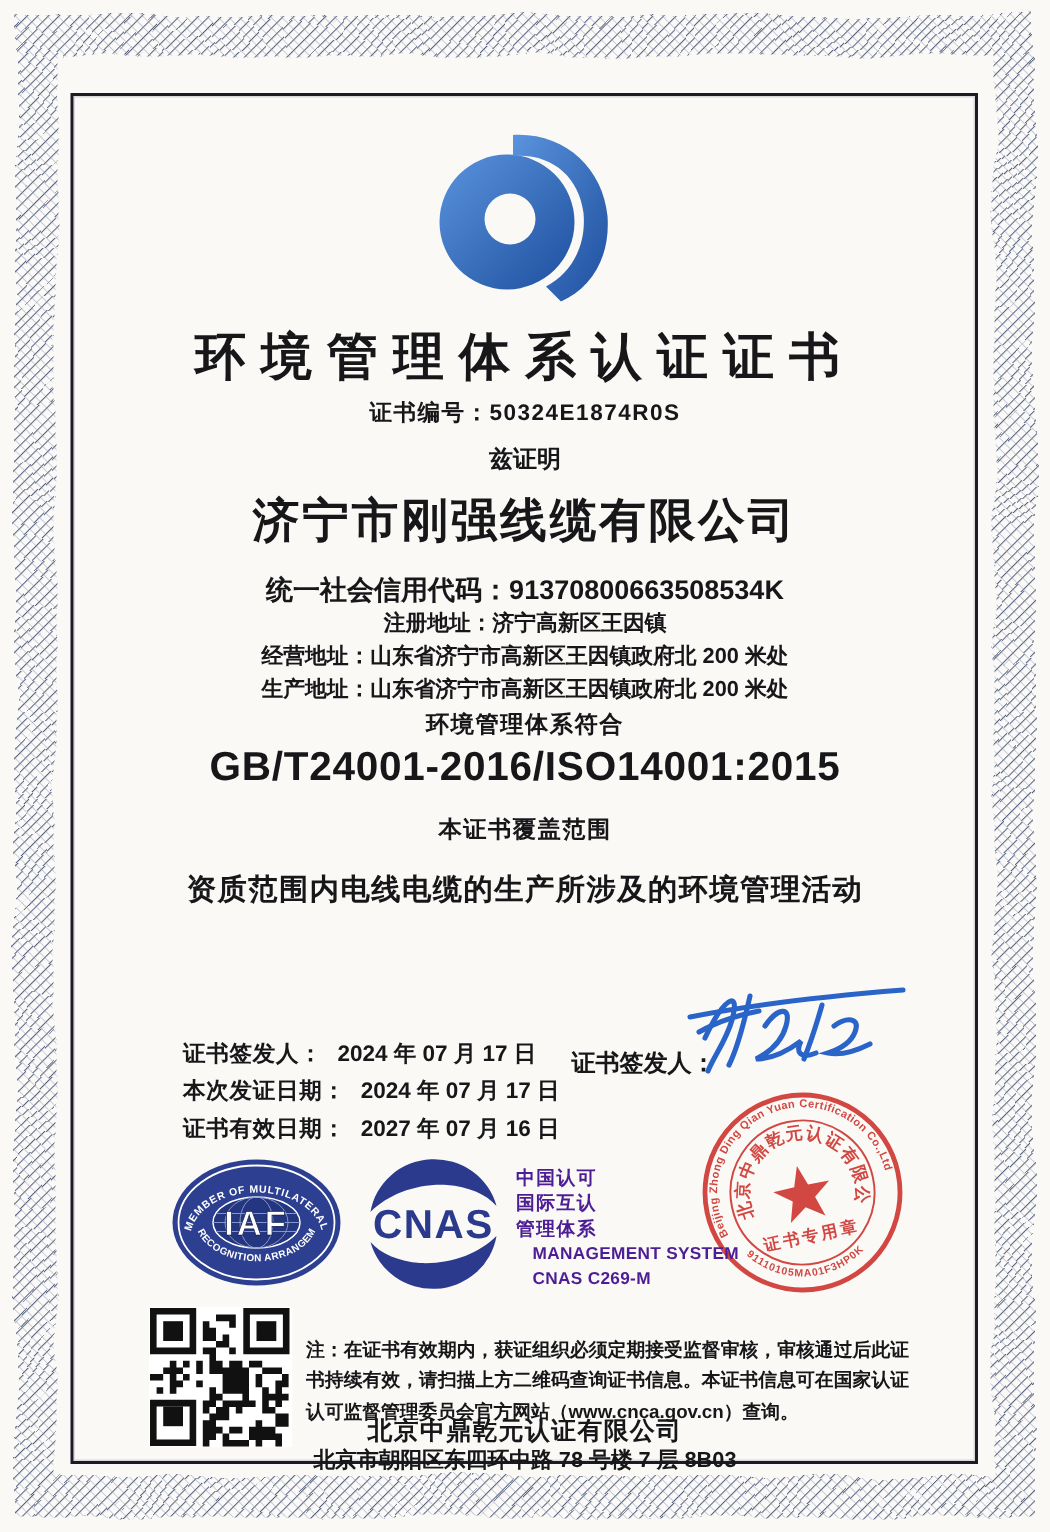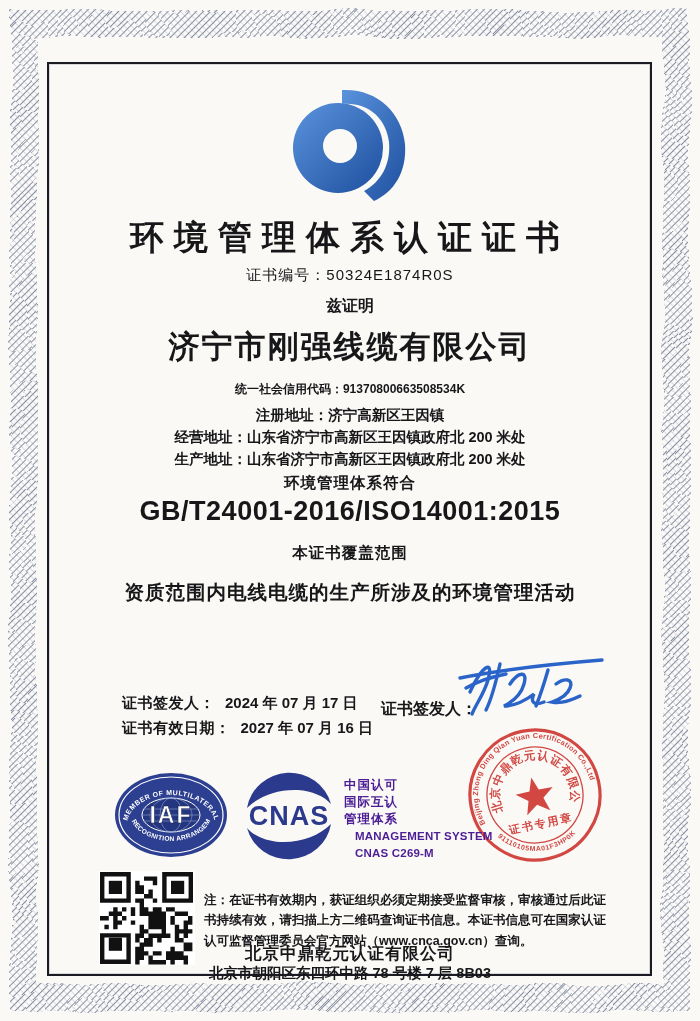--- a/index.html
+++ b/index.html
@@ -13,24 +13,24 @@
   .ctr{left:0;width:100%;text-align:center;}
   .border-svg{position:absolute;left:0;top:0;z-index:1;}
   .inner-frame{
     position:absolute;left:47px;top:62px;width:601px;height:910px;
     border:2.5px solid #1b1b24;z-index:2;background:transparent;
     box-shadow:inset 0 0 0 1px rgba(120,120,140,.25);
   }
   .content{position:absolute;inset:0;z-index:3;}
   .logo-svg{position:absolute;left:284px;top:86px;}
   .title{top:215px;font-size:34px;font-weight:700;letter-spacing:10px;}
-  .certno{top:266px;font-size:15px;font-weight:400;letter-spacing:1px;}
+  .certno{top:266px;font-size:15px;font-weight:700;letter-spacing:1px;}
   .hereby{top:296px;font-size:16px;font-weight:600;}
   .company{top:326px;font-size:31px;font-weight:700;letter-spacing:2px;}
-  .creditcode{top:381px;font-size:12px;font-weight:600;}
+  .creditcode{top:381px;font-size:18px;font-weight:600;}
   .addr1{top:406px;font-size:14.5px;font-weight:600;}
   .addr2{top:428px;font-size:14.5px;font-weight:600;}
   .addr3{top:450px;font-size:14.5px;font-weight:600;}
   .conform{top:473px;font-size:15.5px;font-weight:600;letter-spacing:1px;}
   .standard{top:496px;font-size:27px;font-weight:700;letter-spacing:.5px;}
   .scopelabel{top:543px;font-size:15.5px;font-weight:600;letter-spacing:1px;}
   .scope{top:579px;font-size:19.5px;font-weight:700;letter-spacing:1px;}
   .dates{left:122px;top:690px;}
   .drow{height:25px;line-height:25px;white-space:nowrap;}
   .dlabel{font-size:15px;font-weight:700;letter-spacing:.5px;}
@@ -114,20 +114,23 @@
 
     <div class="abs ctr scopelabel">本证书覆盖范围</div>
 
     <div class="abs ctr scope">资质范围内电线电缆的生产所涉及的环境管理活动</div>
 
     <div class="abs dates">
       <div class="drow">
         <span class="dlabel">证书签发人：</span><span class="dval">2024 年 07 月 17 日</span>
       </div>
       <div class="drow">
+        <span class="dlabel">本次发证日期：</span><span class="dval">2024 年 07 月 17 日</span>
+      </div>
+      <div class="drow">
         <span class="dlabel">证书有效日期：</span><span class="dval">2027 年 07 月 16 日</span>
       </div>
     </div>
 
     <div class="abs signer">证书签发人：</div>
 
     <svg class="sig-svg" width="155" height="80" viewBox="0 0 155 80">
       <g fill="none" stroke="#2a64c8" stroke-width="3.4" stroke-linecap="round">
         <path d="M18,48 C30,22 42,14 36,36 C32,50 24,60 20,70"></path>
         <path d="M14,44 C28,36 44,32 54,30"></path>

